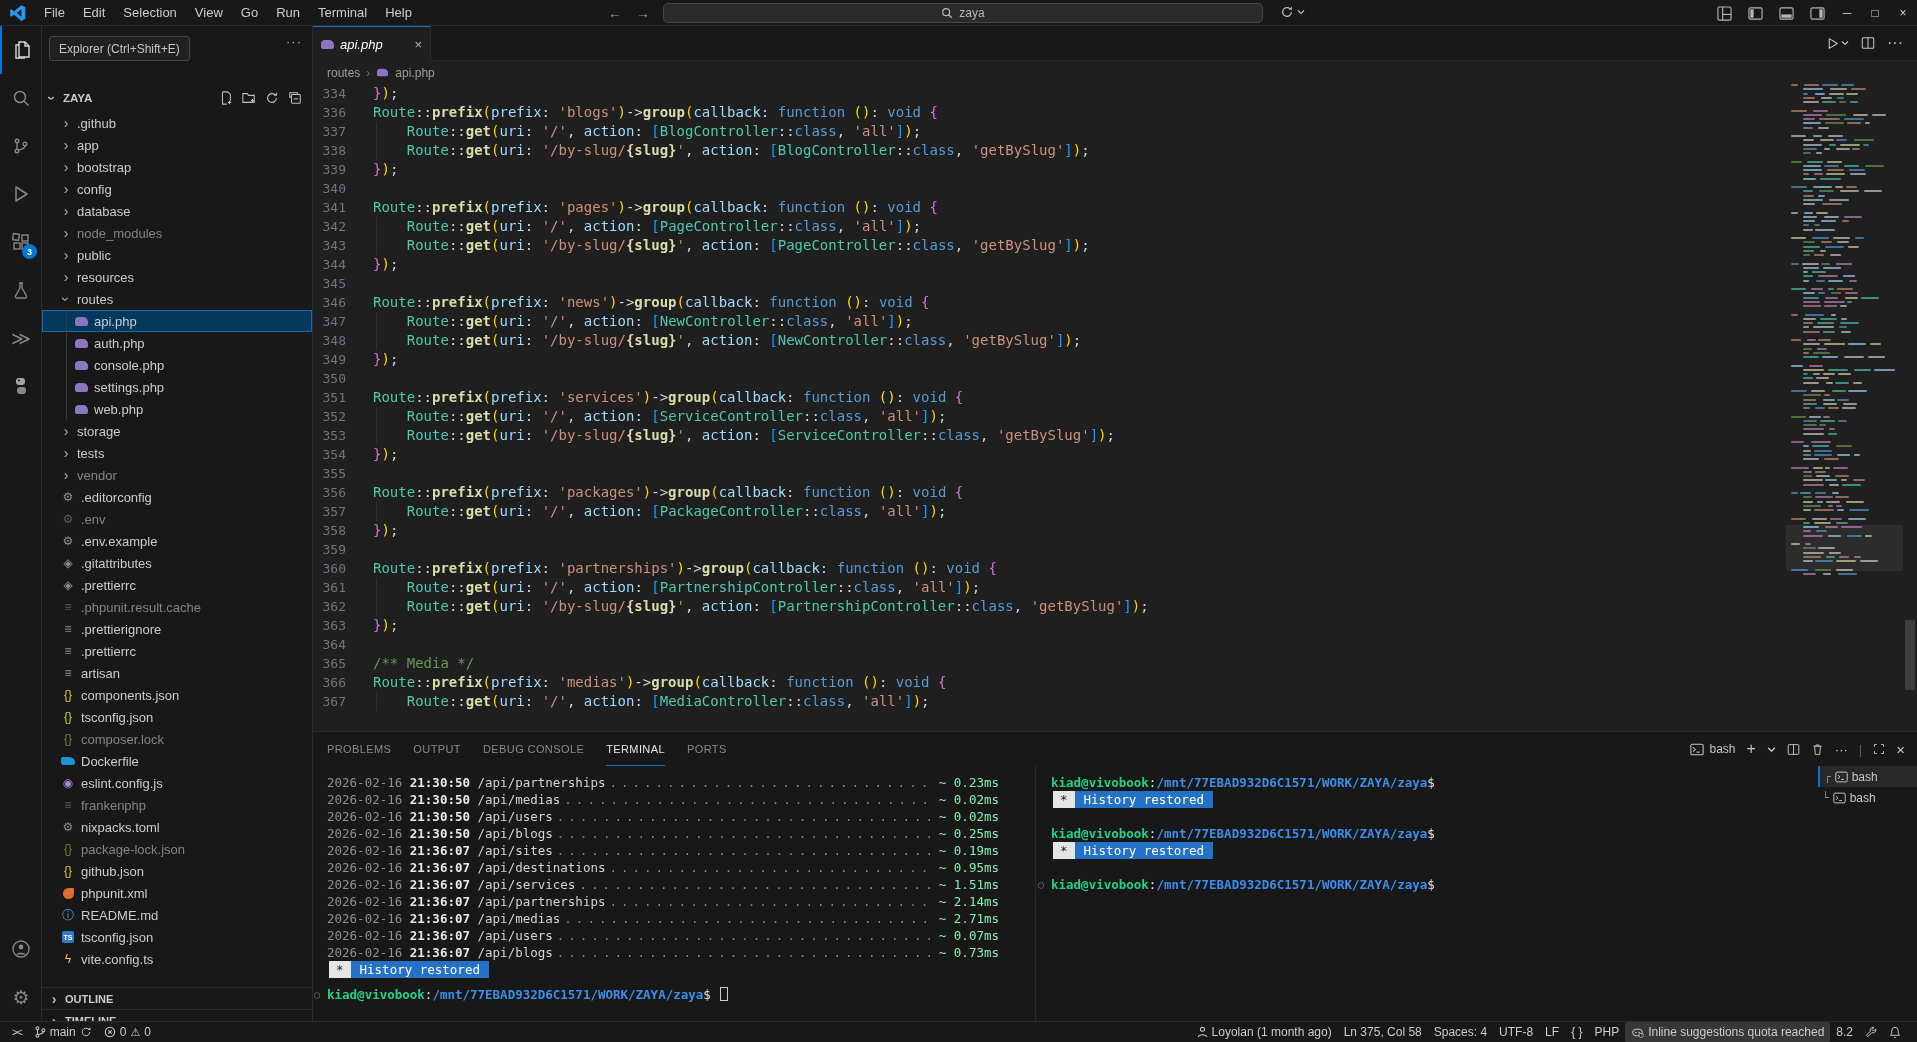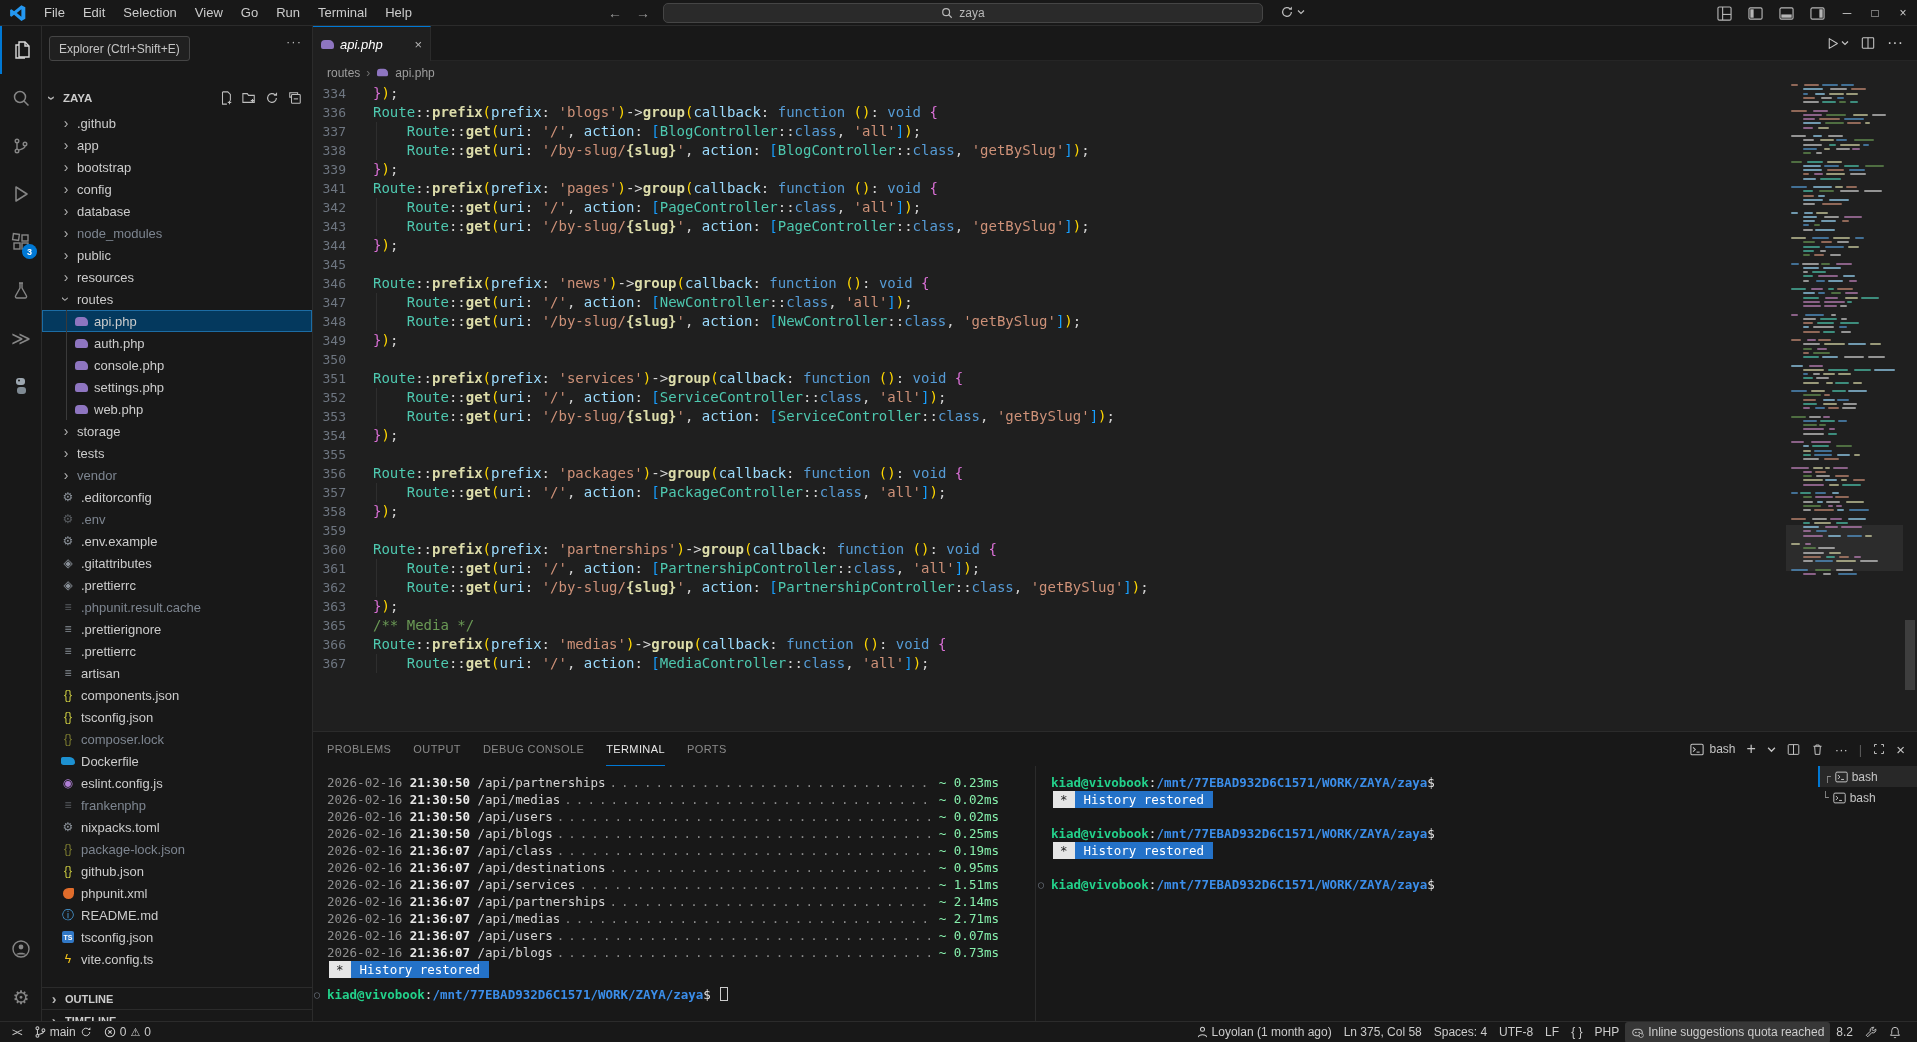--- a/index.html
+++ b/index.html
@@ -502,20 +502,21 @@
   <span class="ic-php" style="transform:scale(.85);"></span>
   <span>api.php</span>
 </div>
 <div id="editor">
   <div id="code-lines">
       <div class="cline"><span class="lnum">334</span><span class="ltext"><span class="tk-b1">}</span><span class="tk-b0">)</span><span class="tk-pl">;</span></span></div>
       <div class="cline"><span class="lnum">336</span><span class="ltext"><span class="tk-cls">Route</span><span class="tk-pl">::</span><span class="tk-meth">prefix</span><span class="tk-b0">(</span><span class="tk-param">prefix</span><span class="tk-pl">:</span> <span class="tk-str">'blogs'</span><span class="tk-b0">)</span><span class="tk-pl">-&gt;</span><span class="tk-meth">group</span><span class="tk-b0">(</span><span class="tk-param">callback</span><span class="tk-pl">:</span> <span class="tk-kw">function</span> <span class="tk-b0">(</span><span class="tk-b0">)</span><span class="tk-pl">:</span> <span class="tk-kw">void</span> <span class="tk-b1">{</span></span></div>
       <div class="cline"><span class="lnum">337</span><span class="ltext"><span class="iguide"></span>    <span class="tk-cls">Route</span><span class="tk-pl">::</span><span class="tk-meth">get</span><span class="tk-b0">(</span><span class="tk-param">uri</span><span class="tk-pl">:</span> <span class="tk-str">'/'</span><span class="tk-pl">,</span> <span class="tk-param">action</span><span class="tk-pl">:</span> <span class="tk-b2">[</span><span class="tk-cls">BlogController</span><span class="tk-pl">::</span><span class="tk-kw">class</span><span class="tk-pl">,</span> <span class="tk-str">'all'</span><span class="tk-b2">]</span><span class="tk-b0">)</span><span class="tk-pl">;</span></span></div>
       <div class="cline"><span class="lnum">338</span><span class="ltext"><span class="iguide"></span>    <span class="tk-cls">Route</span><span class="tk-pl">::</span><span class="tk-meth">get</span><span class="tk-b0">(</span><span class="tk-param">uri</span><span class="tk-pl">:</span> <span class="tk-str">'/by-slug/<span class="tk-interp">{slug}</span>'</span><span class="tk-pl">,</span> <span class="tk-param">action</span><span class="tk-pl">:</span> <span class="tk-b2">[</span><span class="tk-cls">BlogController</span><span class="tk-pl">::</span><span class="tk-kw">class</span><span class="tk-pl">,</span> <span class="tk-str">'getBySlug'</span><span class="tk-b2">]</span><span class="tk-b0">)</span><span class="tk-pl">;</span></span></div>
       <div class="cline"><span class="lnum">339</span><span class="ltext"><span class="tk-b1">}</span><span class="tk-b0">)</span><span class="tk-pl">;</span></span></div>
+      <div class="cline"><span class="lnum">340</span><span class="ltext">&nbsp;</span></div>
       <div class="cline"><span class="lnum">341</span><span class="ltext"><span class="tk-cls">Route</span><span class="tk-pl">::</span><span class="tk-meth">prefix</span><span class="tk-b0">(</span><span class="tk-param">prefix</span><span class="tk-pl">:</span> <span class="tk-str">'pages'</span><span class="tk-b0">)</span><span class="tk-pl">-&gt;</span><span class="tk-meth">group</span><span class="tk-b0">(</span><span class="tk-param">callback</span><span class="tk-pl">:</span> <span class="tk-kw">function</span> <span class="tk-b0">(</span><span class="tk-b0">)</span><span class="tk-pl">:</span> <span class="tk-kw">void</span> <span class="tk-b1">{</span></span></div>
       <div class="cline"><span class="lnum">342</span><span class="ltext"><span class="iguide"></span>    <span class="tk-cls">Route</span><span class="tk-pl">::</span><span class="tk-meth">get</span><span class="tk-b0">(</span><span class="tk-param">uri</span><span class="tk-pl">:</span> <span class="tk-str">'/'</span><span class="tk-pl">,</span> <span class="tk-param">action</span><span class="tk-pl">:</span> <span class="tk-b2">[</span><span class="tk-cls">PageController</span><span class="tk-pl">::</span><span class="tk-kw">class</span><span class="tk-pl">,</span> <span class="tk-str">'all'</span><span class="tk-b2">]</span><span class="tk-b0">)</span><span class="tk-pl">;</span></span></div>
       <div class="cline"><span class="lnum">343</span><span class="ltext"><span class="iguide"></span>    <span class="tk-cls">Route</span><span class="tk-pl">::</span><span class="tk-meth">get</span><span class="tk-b0">(</span><span class="tk-param">uri</span><span class="tk-pl">:</span> <span class="tk-str">'/by-slug/<span class="tk-interp">{slug}</span>'</span><span class="tk-pl">,</span> <span class="tk-param">action</span><span class="tk-pl">:</span> <span class="tk-b2">[</span><span class="tk-cls">PageController</span><span class="tk-pl">::</span><span class="tk-kw">class</span><span class="tk-pl">,</span> <span class="tk-str">'getBySlug'</span><span class="tk-b2">]</span><span class="tk-b0">)</span><span class="tk-pl">;</span></span></div>
       <div class="cline"><span class="lnum">344</span><span class="ltext"><span class="tk-b1">}</span><span class="tk-b0">)</span><span class="tk-pl">;</span></span></div>
       <div class="cline"><span class="lnum">345</span><span class="ltext">&nbsp;</span></div>
       <div class="cline"><span class="lnum">346</span><span class="ltext"><span class="tk-cls">Route</span><span class="tk-pl">::</span><span class="tk-meth">prefix</span><span class="tk-b0">(</span><span class="tk-param">prefix</span><span class="tk-pl">:</span> <span class="tk-str">'news'</span><span class="tk-b0">)</span><span class="tk-pl">-&gt;</span><span class="tk-meth">group</span><span class="tk-b0">(</span><span class="tk-param">callback</span><span class="tk-pl">:</span> <span class="tk-kw">function</span> <span class="tk-b0">(</span><span class="tk-b0">)</span><span class="tk-pl">:</span> <span class="tk-kw">void</span> <span class="tk-b1">{</span></span></div>
       <div class="cline"><span class="lnum">347</span><span class="ltext"><span class="iguide"></span>    <span class="tk-cls">Route</span><span class="tk-pl">::</span><span class="tk-meth">get</span><span class="tk-b0">(</span><span class="tk-param">uri</span><span class="tk-pl">:</span> <span class="tk-str">'/'</span><span class="tk-pl">,</span> <span class="tk-param">action</span><span class="tk-pl">:</span> <span class="tk-b2">[</span><span class="tk-cls">NewController</span><span class="tk-pl">::</span><span class="tk-kw">class</span><span class="tk-pl">,</span> <span class="tk-str">'all'</span><span class="tk-b2">]</span><span class="tk-b0">)</span><span class="tk-pl">;</span></span></div>
       <div class="cline"><span class="lnum">348</span><span class="ltext"><span class="iguide"></span>    <span class="tk-cls">Route</span><span class="tk-pl">::</span><span class="tk-meth">get</span><span class="tk-b0">(</span><span class="tk-param">uri</span><span class="tk-pl">:</span> <span class="tk-str">'/by-slug/<span class="tk-interp">{slug}</span>'</span><span class="tk-pl">,</span> <span class="tk-param">action</span><span class="tk-pl">:</span> <span class="tk-b2">[</span><span class="tk-cls">NewController</span><span class="tk-pl">::</span><span class="tk-kw">class</span><span class="tk-pl">,</span> <span class="tk-str">'getBySlug'</span><span class="tk-b2">]</span><span class="tk-b0">)</span><span class="tk-pl">;</span></span></div>
       <div class="cline"><span class="lnum">349</span><span class="ltext"><span class="tk-b1">}</span><span class="tk-b0">)</span><span class="tk-pl">;</span></span></div>
       <div class="cline"><span class="lnum">350</span><span class="ltext">&nbsp;</span></div>
@@ -525,20 +526,21 @@
       <div class="cline"><span class="lnum">354</span><span class="ltext"><span class="tk-b1">}</span><span class="tk-b0">)</span><span class="tk-pl">;</span></span></div>
       <div class="cline"><span class="lnum">355</span><span class="ltext">&nbsp;</span></div>
       <div class="cline"><span class="lnum">356</span><span class="ltext"><span class="tk-cls">Route</span><span class="tk-pl">::</span><span class="tk-meth">prefix</span><span class="tk-b0">(</span><span class="tk-param">prefix</span><span class="tk-pl">:</span> <span class="tk-str">'packages'</span><span class="tk-b0">)</span><span class="tk-pl">-&gt;</span><span class="tk-meth">group</span><span class="tk-b0">(</span><span class="tk-param">callback</span><span class="tk-pl">:</span> <span class="tk-kw">function</span> <span class="tk-b0">(</span><span class="tk-b0">)</span><span class="tk-pl">:</span> <span class="tk-kw">void</span> <span class="tk-b1">{</span></span></div>
       <div class="cline"><span class="lnum">357</span><span class="ltext"><span class="iguide"></span>    <span class="tk-cls">Route</span><span class="tk-pl">::</span><span class="tk-meth">get</span><span class="tk-b0">(</span><span class="tk-param">uri</span><span class="tk-pl">:</span> <span class="tk-str">'/'</span><span class="tk-pl">,</span> <span class="tk-param">action</span><span class="tk-pl">:</span> <span class="tk-b2">[</span><span class="tk-cls">PackageController</span><span class="tk-pl">::</span><span class="tk-kw">class</span><span class="tk-pl">,</span> <span class="tk-str">'all'</span><span class="tk-b2">]</span><span class="tk-b0">)</span><span class="tk-pl">;</span></span></div>
       <div class="cline"><span class="lnum">358</span><span class="ltext"><span class="tk-b1">}</span><span class="tk-b0">)</span><span class="tk-pl">;</span></span></div>
       <div class="cline"><span class="lnum">359</span><span class="ltext">&nbsp;</span></div>
       <div class="cline"><span class="lnum">360</span><span class="ltext"><span class="tk-cls">Route</span><span class="tk-pl">::</span><span class="tk-meth">prefix</span><span class="tk-b0">(</span><span class="tk-param">prefix</span><span class="tk-pl">:</span> <span class="tk-str">'partnerships'</span><span class="tk-b0">)</span><span class="tk-pl">-&gt;</span><span class="tk-meth">group</span><span class="tk-b0">(</span><span class="tk-param">callback</span><span class="tk-pl">:</span> <span class="tk-kw">function</span> <span class="tk-b0">(</span><span class="tk-b0">)</span><span class="tk-pl">:</span> <span class="tk-kw">void</span> <span class="tk-b1">{</span></span></div>
       <div class="cline"><span class="lnum">361</span><span class="ltext"><span class="iguide"></span>    <span class="tk-cls">Route</span><span class="tk-pl">::</span><span class="tk-meth">get</span><span class="tk-b0">(</span><span class="tk-param">uri</span><span class="tk-pl">:</span> <span class="tk-str">'/'</span><span class="tk-pl">,</span> <span class="tk-param">action</span><span class="tk-pl">:</span> <span class="tk-b2">[</span><span class="tk-cls">PartnershipController</span><span class="tk-pl">::</span><span class="tk-kw">class</span><span class="tk-pl">,</span> <span class="tk-str">'all'</span><span class="tk-b2">]</span><span class="tk-b0">)</span><span class="tk-pl">;</span></span></div>
       <div class="cline"><span class="lnum">362</span><span class="ltext"><span class="iguide"></span>    <span class="tk-cls">Route</span><span class="tk-pl">::</span><span class="tk-meth">get</span><span class="tk-b0">(</span><span class="tk-param">uri</span><span class="tk-pl">:</span> <span class="tk-str">'/by-slug/<span class="tk-interp">{slug}</span>'</span><span class="tk-pl">,</span> <span class="tk-param">action</span><span class="tk-pl">:</span> <span class="tk-b2">[</span><span class="tk-cls">PartnershipController</span><span class="tk-pl">::</span><span class="tk-kw">class</span><span class="tk-pl">,</span> <span class="tk-str">'getBySlug'</span><span class="tk-b2">]</span><span class="tk-b0">)</span><span class="tk-pl">;</span></span></div>
       <div class="cline"><span class="lnum">363</span><span class="ltext"><span class="tk-b1">}</span><span class="tk-b0">)</span><span class="tk-pl">;</span></span></div>
+      <div class="cline"><span class="lnum">364</span><span class="ltext">&nbsp;</span></div>
       <div class="cline"><span class="lnum">365</span><span class="ltext"><span class="tk-com">/** Media */</span></span></div>
       <div class="cline"><span class="lnum">366</span><span class="ltext"><span class="tk-cls">Route</span><span class="tk-pl">::</span><span class="tk-meth">prefix</span><span class="tk-b0">(</span><span class="tk-param">prefix</span><span class="tk-pl">:</span> <span class="tk-str">'medias'</span><span class="tk-b0">)</span><span class="tk-pl">-&gt;</span><span class="tk-meth">group</span><span class="tk-b0">(</span><span class="tk-param">callback</span><span class="tk-pl">:</span> <span class="tk-kw">function</span> <span class="tk-b0">(</span><span class="tk-b0">)</span><span class="tk-pl">:</span> <span class="tk-kw">void</span> <span class="tk-b1">{</span></span></div>
       <div class="cline"><span class="lnum">367</span><span class="ltext"><span class="iguide"></span>    <span class="tk-cls">Route</span><span class="tk-pl">::</span><span class="tk-meth">get</span><span class="tk-b0">(</span><span class="tk-param">uri</span><span class="tk-pl">:</span> <span class="tk-str">'/'</span><span class="tk-pl">,</span> <span class="tk-param">action</span><span class="tk-pl">:</span> <span class="tk-b2">[</span><span class="tk-cls">MediaController</span><span class="tk-pl">::</span><span class="tk-kw">class</span><span class="tk-pl">,</span> <span class="tk-str">'all'</span><span class="tk-b2">]</span><span class="tk-b0">)</span><span class="tk-pl">;</span></span></div>
     </div>
 </div>
 <div id="minimap">
     <div id="mm-slider"></div>
     <div class="mm-seg" style="left: 5px; top: 0px; width: 7.43388px; background: rgb(206, 145, 120);"></div>
     <div class="mm-seg" style="left: 17.8785px; top: 0px; width: 15.2217px; background: rgb(206, 145, 120);"></div>
     <div class="mm-seg" style="left: 35.7138px; top: 0px; width: 16.344px; background: rgb(86, 156, 214);"></div>
@@ -910,21 +912,21 @@
       <div class="tlog">
         <span class="tdate">2026-02-16&nbsp;</span>
         <span class="ttime">21:30:50&nbsp;</span>
         <span class="tpath">/api/blogs</span>
         <span class="tdots">........................................................................................................................</span>
         <span class="tms">~ 0.25ms</span>
       </div>
       <div class="tlog">
         <span class="tdate">2026-02-16&nbsp;</span>
         <span class="ttime">21:36:07&nbsp;</span>
-        <span class="tpath">/api/class</span>
+        <span class="tpath">/api/sites</span>
         <span class="tdots">........................................................................................................................</span>
         <span class="tms">~ 0.19ms</span>
       </div>
       <div class="tlog">
         <span class="tdate">2026-02-16&nbsp;</span>
         <span class="ttime">21:36:07&nbsp;</span>
         <span class="tpath">/api/destinations</span>
         <span class="tdots">........................................................................................................................</span>
         <span class="tms">~ 0.95ms</span>
       </div>

